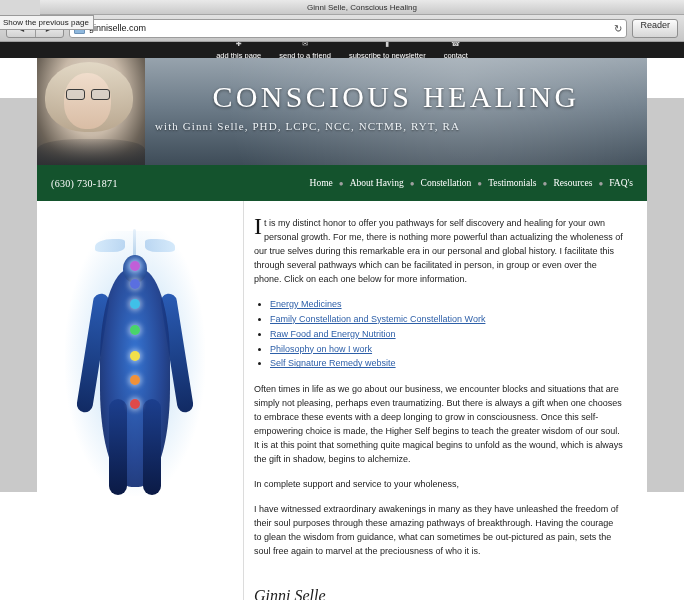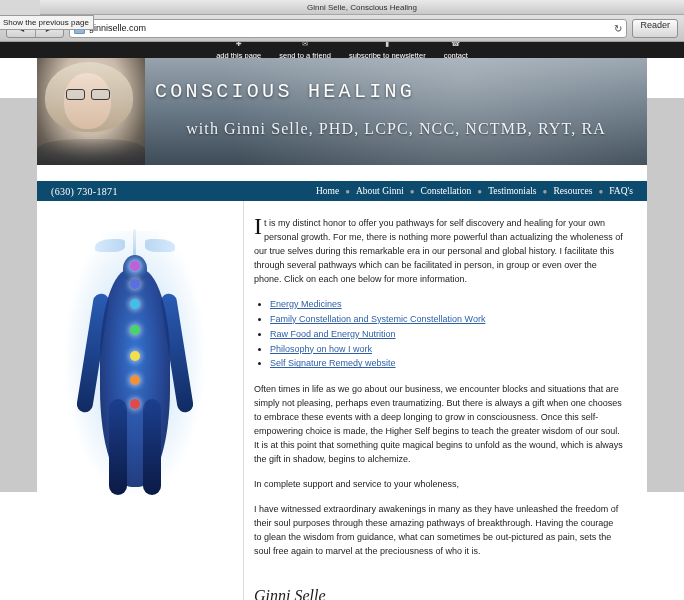--- a/index.html
+++ b/index.html
@@ -191,48 +191,47 @@
   .banner .photo .shoulder {
     position: absolute; left: 0; bottom: 0;
     width: 108px; height: 26px;
     background: linear-gradient(to bottom, rgba(60,60,62,.2), #2f3134);
     border-radius: 40% 40% 0 0;
   }
   .banner .title {
     position: absolute;
     left: 118px; top: 22px;
     right: 10px;
-    text-align: left;
-    font-family: Liberation Mono, monospace;
-    font-size: 20px;
+    text-align: center;
+    font-family: Liberation Serif, serif;
+    font-size: 30px;
     letter-spacing: 3.3px;
     color: #ffffff;
     text-shadow: 0 1px 3px rgba(0,0,0,.55);
   }
   .banner .subtitle {
     position: absolute;
     left: 118px; top: 62px;
     right: 10px;
-    text-align: center;
+    text-align: left;
     font-family: "Liberation Serif", serif;
-    font-size: 16px;
+    font-size: 11px;
     letter-spacing: 1.1px;
     color: #eef3f7;
     text-shadow: 0 1px 2px rgba(0,0,0,.5);
   }
 
   
   .navbar {
-    height: 20px;
-    background: #0c4a6e;
+    height: 36px;
+    background: #14532d;
     display: flex;
     align-items: center;
     color: #ffffff;
     font-size: 9px;
-    margin-top: 16px;
   }
   .navbar .phone {
     padding-left: 14px;
     font-family: "Liberation Serif", serif;
     font-size: 10px;
     letter-spacing: .3px;
   }
   .navbar .links {
     margin-left: auto;
     padding-right: 14px;
@@ -451,21 +450,21 @@
         </div>
         <div class="title">CONSCIOUS HEALING</div>
         <div class="subtitle">with Ginni Selle, PHD, LCPC, NCC, NCTMB, RYT, RA</div>
       </div>
 
       <div class="navbar">
         <div class="phone">(630) 730-1871</div>
         <div class="links">
           <a href="#">Home</a>
           <span class="dot">●</span>
-          <a href="#">About Ginni</a>
+          <a href="#">About Having</a>
           <span class="dot">●</span>
           <a href="#">Constellation</a>
           <span class="dot">●</span>
           <a href="#">Testimonials</a>
           <span class="dot">●</span>
           <a href="#">Resources</a>
           <span class="dot">●</span>
           <a href="#">FAQ's</a>
         </div>
       </div>

